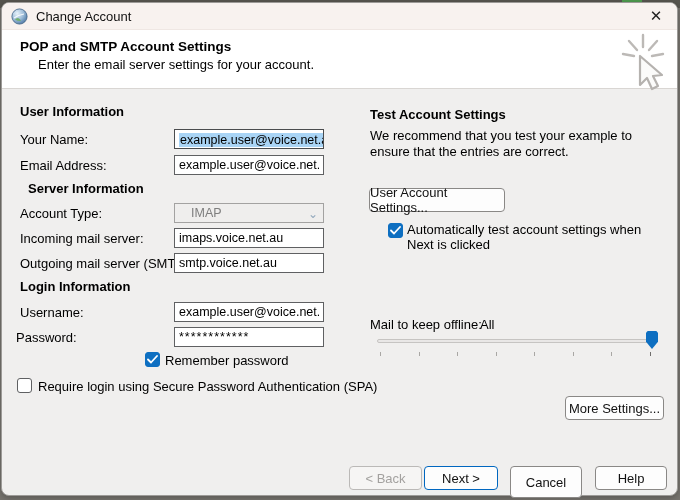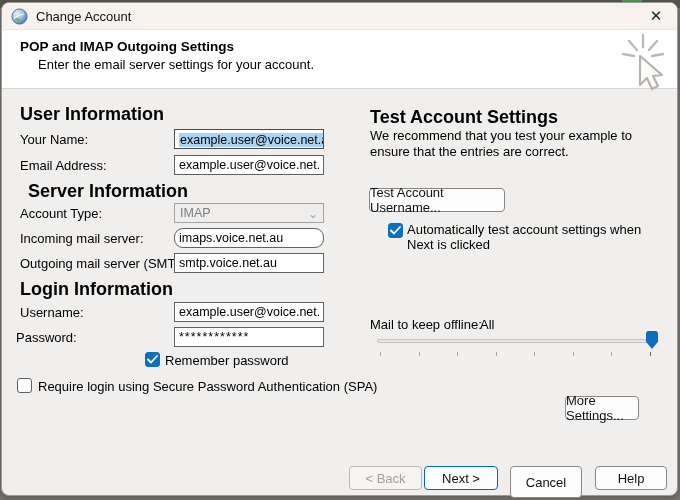--- a/index.html
+++ b/index.html
@@ -38,21 +38,21 @@
     font-size:15px; color:#222; cursor:default;
   }
   .headerband {
     left:2px; top:30px; width:675px; height:59px;
     background:#ffffff;
     border-bottom:1px solid #d9d6d3;
   }
   .hdr-title { left:20px; top:39px; font-weight:bold; font-size:13.5px; color:#000; }
   .hdr-sub   { left:38px; top:57px; font-size:13px; color:#000; }
 
-  .section-h { font-weight:bold; font-size:18px; color:#000; }
+  .section-h { font-weight:bold; font-size:13px; color:#000; }
   .lbl { font-size:13px; color:#000; white-space:nowrap; }
 
   .textbox, input.textbox {
     width:150px; height:20px;
     border:1px solid #5f6062;
     background:#fff;
     font-family:"Liberation Sans", sans-serif;
     font-size:12.5px;
     padding:1px 4px 0 4px;
     color:#000;
@@ -62,21 +62,21 @@
   input.textbox { display:block; padding-top:0; }
   .selhl { background:#a9d4f5; padding:0 1px; }
 
   .combo {
     width:150px; height:20px;
     border:1px solid #a3a2a1;
     background:#efeeed;
     color:#7e7e7e;
     font-size:12.5px;
     display:flex; align-items:center;
-    padding-left:5px;
+    padding-left:16px;
   }
   .combo .chev {
     position:absolute; right:5px; top:3px;
     color:#93a9bd; font-size:12px;
   }
 
   .cb {
     width:15px; height:15px; border-radius:3px;
     display:inline-flex; align-items:center; justify-content:center;
   }
@@ -131,21 +131,21 @@
     </defs>
     <circle cx="8.5" cy="8.5" r="7.6" fill="url(#g1)" stroke="#3e5f84" stroke-width="0.8"></circle>
     <path d="M3,10 q4,-3 10,-4" stroke="#ffffff" stroke-width="1.2" fill="none" opacity="0.85"></path>
     <path d="M4,11.5 q3,2 6,1.5 q-1,-2.5 -3,-3 q-2,0 -3,1.5z" fill="#6fae62" opacity="0.9"></path>
   </svg>
 </div>
 <div class="abs title-text">Change Account</div>
 <div class="abs close-btn">✕</div>
 
 <div class="abs headerband"></div>
-<div class="abs hdr-title">POP and IMAP Outgoing Settings</div>
+<div class="abs hdr-title">POP and SMTP Account Settings</div>
 <div class="abs hdr-sub">Enter the email server settings for your account.</div>
 
 <div class="abs" style="left:612px;top:30px;width:62px;height:62px;">
   <svg width="62" height="62" viewBox="0 0 62 62">
     <g stroke="#bcb9b6" stroke-width="2.4" stroke-linecap="round">
       <line x1="25" y1="20" x2="17" y2="11"></line>
       <line x1="31" y1="17" x2="31" y2="5"></line>
       <line x1="37" y1="20" x2="45" y2="11"></line>
       <line x1="22" y1="26" x2="11" y2="24"></line>
       <line x1="40" y1="26" x2="51" y2="24"></line>
@@ -166,21 +166,21 @@
 
 <div class="abs section-h" style="left:20px;top:181px;margin-left:8px;">Server Information</div>
 
 <div class="abs lbl" style="left:20px;top:206px;">Account Type:</div>
 <div class="abs combo" style="left:174px;top:203px;">
   <span>IMAP</span>
   <span class="chev">⌄</span>
 </div>
 
 <div class="abs lbl" style="left:20px;top:231px;">Incoming mail server:</div>
-<input class="abs textbox" style="left: 174px; top: 228px; border-radius: 9px;" value="imaps.voice.net.au">
+<input class="abs textbox" style="left: 174px; top: 228px;" value="imaps.voice.net.au">
 
 <div class="abs lbl" style="left:20px;top:256px;">Outgoing mail server (SMTP):</div>
 <input class="abs textbox" style="left: 174px; top: 253px;" value="smtp.voice.net.au">
 
 <div class="abs section-h" style="left:20px;top:279px;">Login Information</div>
 
 <div class="abs lbl" style="left:20px;top:305px;">Username:</div>
 <input class="abs textbox" style="left: 174px; top: 302px;" value="example.user@voice.net.au">
 
 <div class="abs lbl" style="left:16px;top:330px;">Password:</div>
@@ -193,21 +193,21 @@
 </span>
 <div class="abs lbl" style="left:165px;top:353px;">Remember password</div>
 
 <span class="abs cb unchecked" style="left:17px;top:378px;"></span>
 <div class="abs lbl" style="left:38px;top:379px;">Require login using Secure Password Authentication (SPA)</div>
 
 <div class="abs section-h" style="left:370px;top:107px;">Test Account Settings</div>
 
 <div class="abs para" style="left:370px;top:128px;width:296px;">We recommend that you test your example to ensure that the entries are correct.</div>
 
-<div class="abs btn" style="left:369px;top:188px;width:136px;height:24px;">Test Account Username...</div>
+<div class="abs btn" style="left:369px;top:188px;width:136px;height:24px;">User Account Settings...</div>
 
 <span class="abs cb checked" style="left:388px;top:223px;">
   <svg width="11" height="9" viewBox="0 0 11 9">
       <polyline points="1,4.5 4,7.5 10,1" fill="none" stroke="#fff" stroke-width="1.8" stroke-linecap="round" stroke-linejoin="round"></polyline>
     </svg>
 </span>
 <div class="abs para" style="left:407px;top:222px;width:262px;line-height:15px;">Automatically test account settings when Next is clicked</div>
 
 <div class="abs lbl" style="left:370px;top:317px;">Mail to keep offline:</div>
 <div class="abs lbl" style="left:480px;top:317px;">All</div>
@@ -216,18 +216,18 @@
 <div class="abs slider-thumb"></div>
 <div class="abs tick" style="left:380px;"></div>
 <div class="abs tick" style="left:419px;"></div>
 <div class="abs tick" style="left:457px;"></div>
 <div class="abs tick" style="left:496px;"></div>
 <div class="abs tick" style="left:534px;"></div>
 <div class="abs tick" style="left:573px;"></div>
 <div class="abs tick" style="left:611px;"></div>
 <div class="abs tick" style="left:650px;background:#6f6d6b;"></div>
 
-<div class="abs btn" style="left:565px;top:396px;width:74px;height:24px;">More Settings...</div>
+<div class="abs btn" style="left:565px;top:396px;width:99px;height:24px;">More Settings...</div>
 
 <div class="abs btn disabled" style="left:349px;top:466px;width:73px;height:24px;">&lt; Back</div>
 <div class="abs btn default" style="left:424px;top:466px;width:74px;height:24px;">Next &gt;</div>
 <div class="abs btn" style="left:510px;top:466px;width:72px;height:32px;">Cancel</div>
 <div class="abs btn" style="left:595px;top:466px;width:72px;height:24px;">Help</div>
 
 </body></html>

